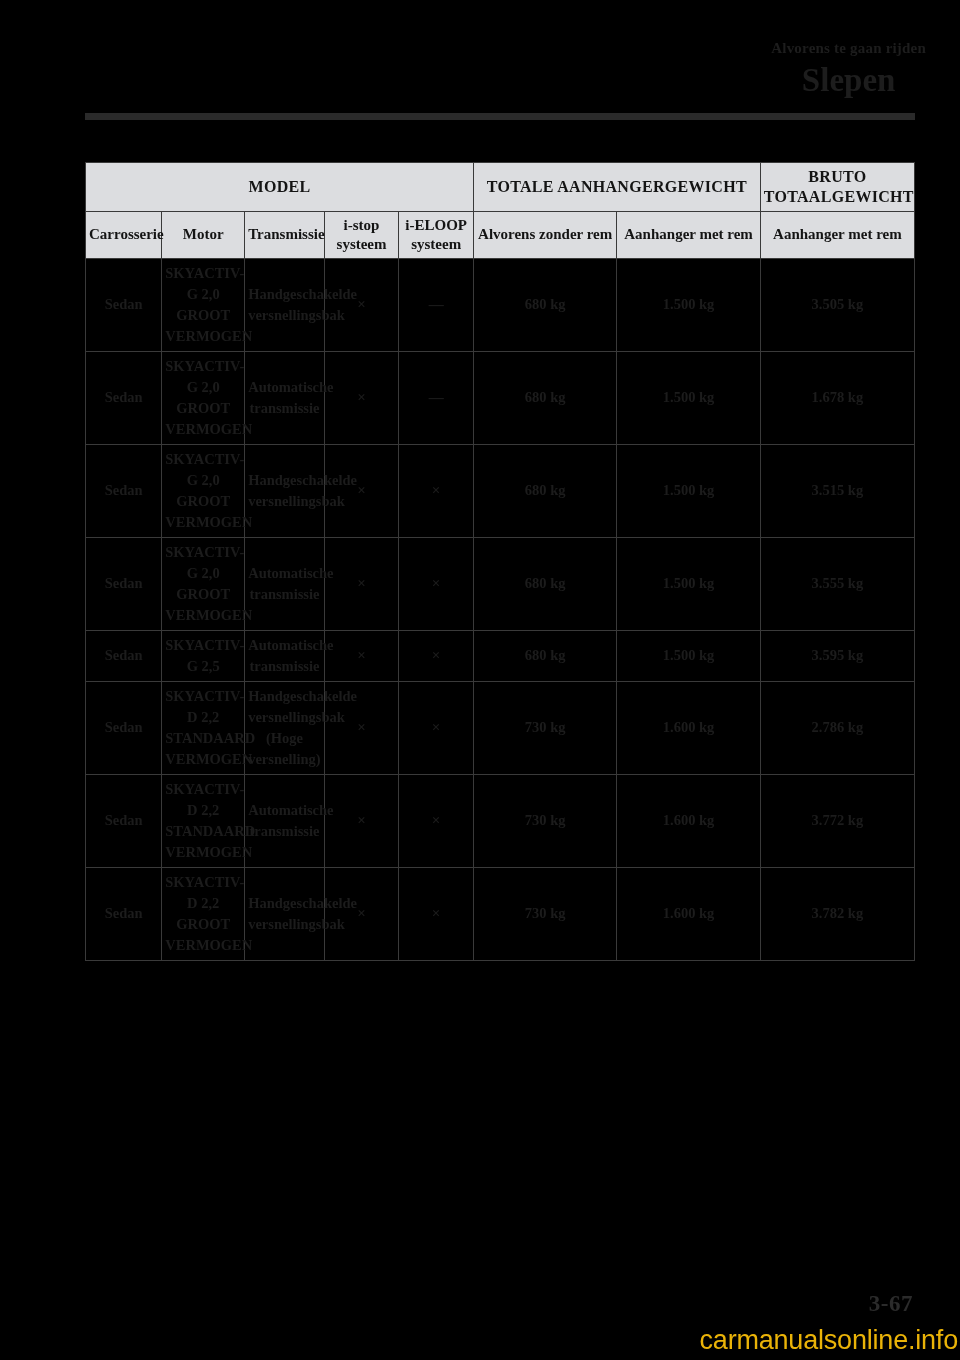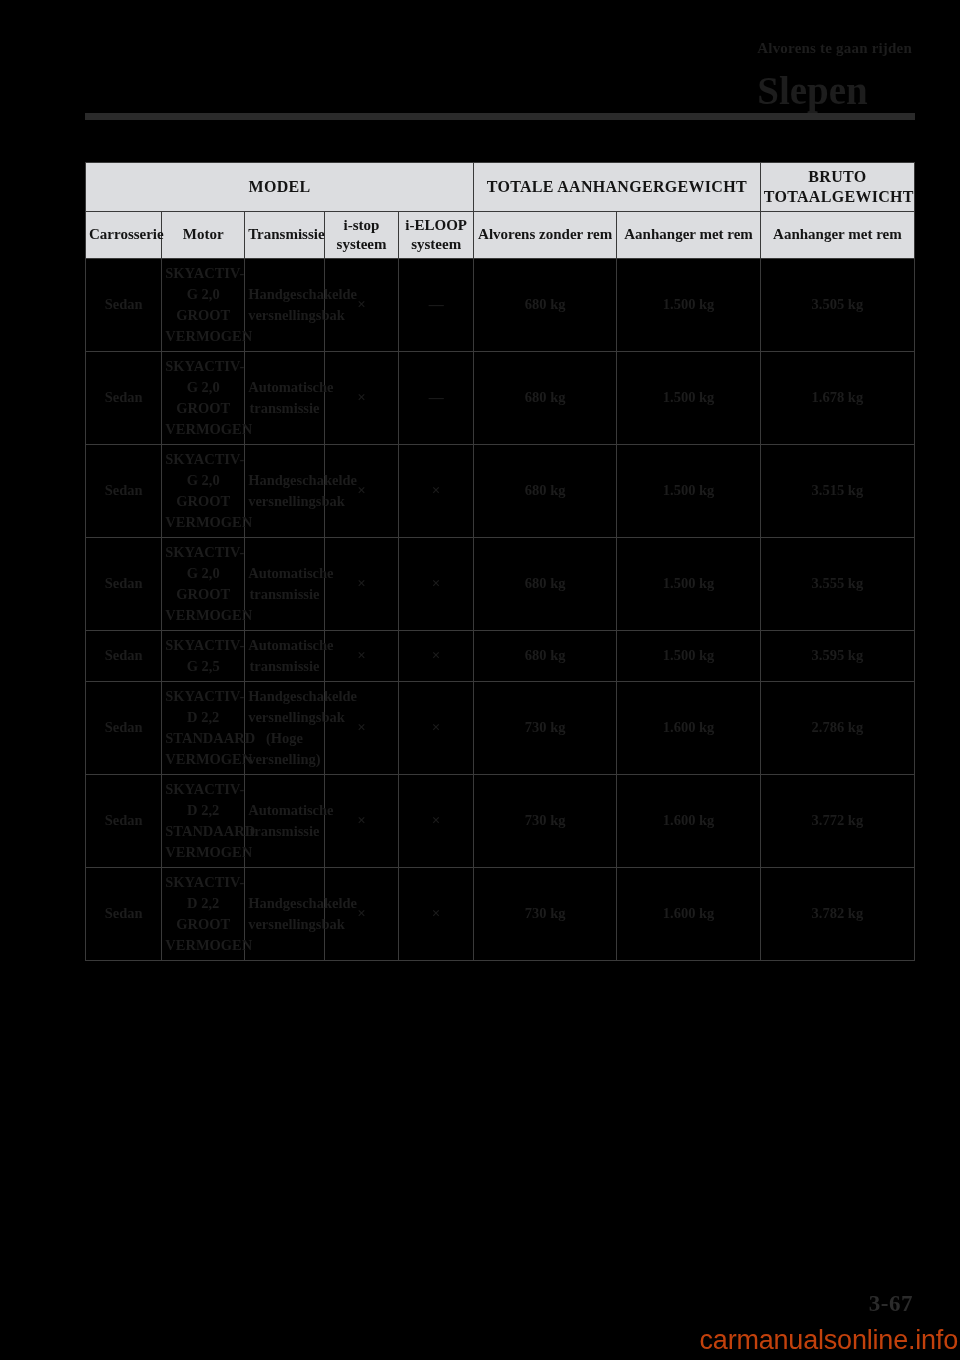--- a/index.html
+++ b/index.html
@@ -13,38 +13,38 @@
     position: relative;
     font-family: "Liberation Serif", serif;
     color: #1a1a1a;
     overflow: hidden;
   }
 
   
   .page-header {
     position: absolute;
     top: 40px;
-    right: 48px;
-    text-align: left;
+    right: 34px;
+    text-align: center;
   }
   .chapter-title {
     font-family: "Liberation Serif", serif;
     font-weight: bold;
     font-size: 15px;
     color: #1d1d1d;
     letter-spacing: 0.2px;
     line-height: 1.1;
   }
   .section-title {
     font-family: "Liberation Serif", serif;
     font-weight: bold;
-    font-size: 39px;
+    font-size: 33px;
     color: #1d1d1d;
     line-height: 1.15;
-    margin-top: 12px;
+    margin-top: 5px;
   }
   .header-rule {
     position: absolute;
     left: 85px;
     right: 45px;
     top: 113px;
     height: 7px;
     background: #2a2a2a;
   }
 
@@ -109,21 +109,21 @@
     font-size: 23px;
     color: #2b2b2b;
     letter-spacing: 0.5px;
   }
   .watermark {
     position: absolute;
     right: 2px;
     bottom: 4px;
     font-family: "Liberation Sans", sans-serif;
     font-size: 27px;
-    color: #c2410c;
+    color: #eab308;
     letter-spacing: -0.2px;
   }
 </style>
 </head>
 <body>
 
 <div class="page-header">
   <div class="chapter-title">Alvorens te gaan rijden</div>
   <div class="section-title">Slepen</div>
 </div>

